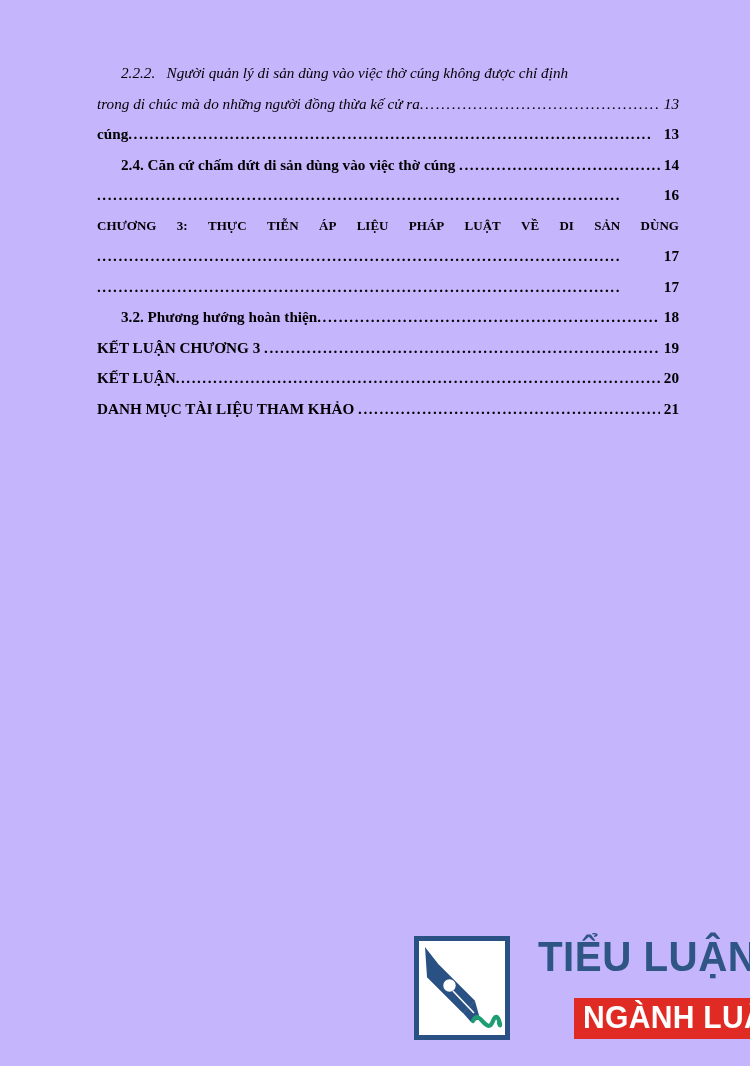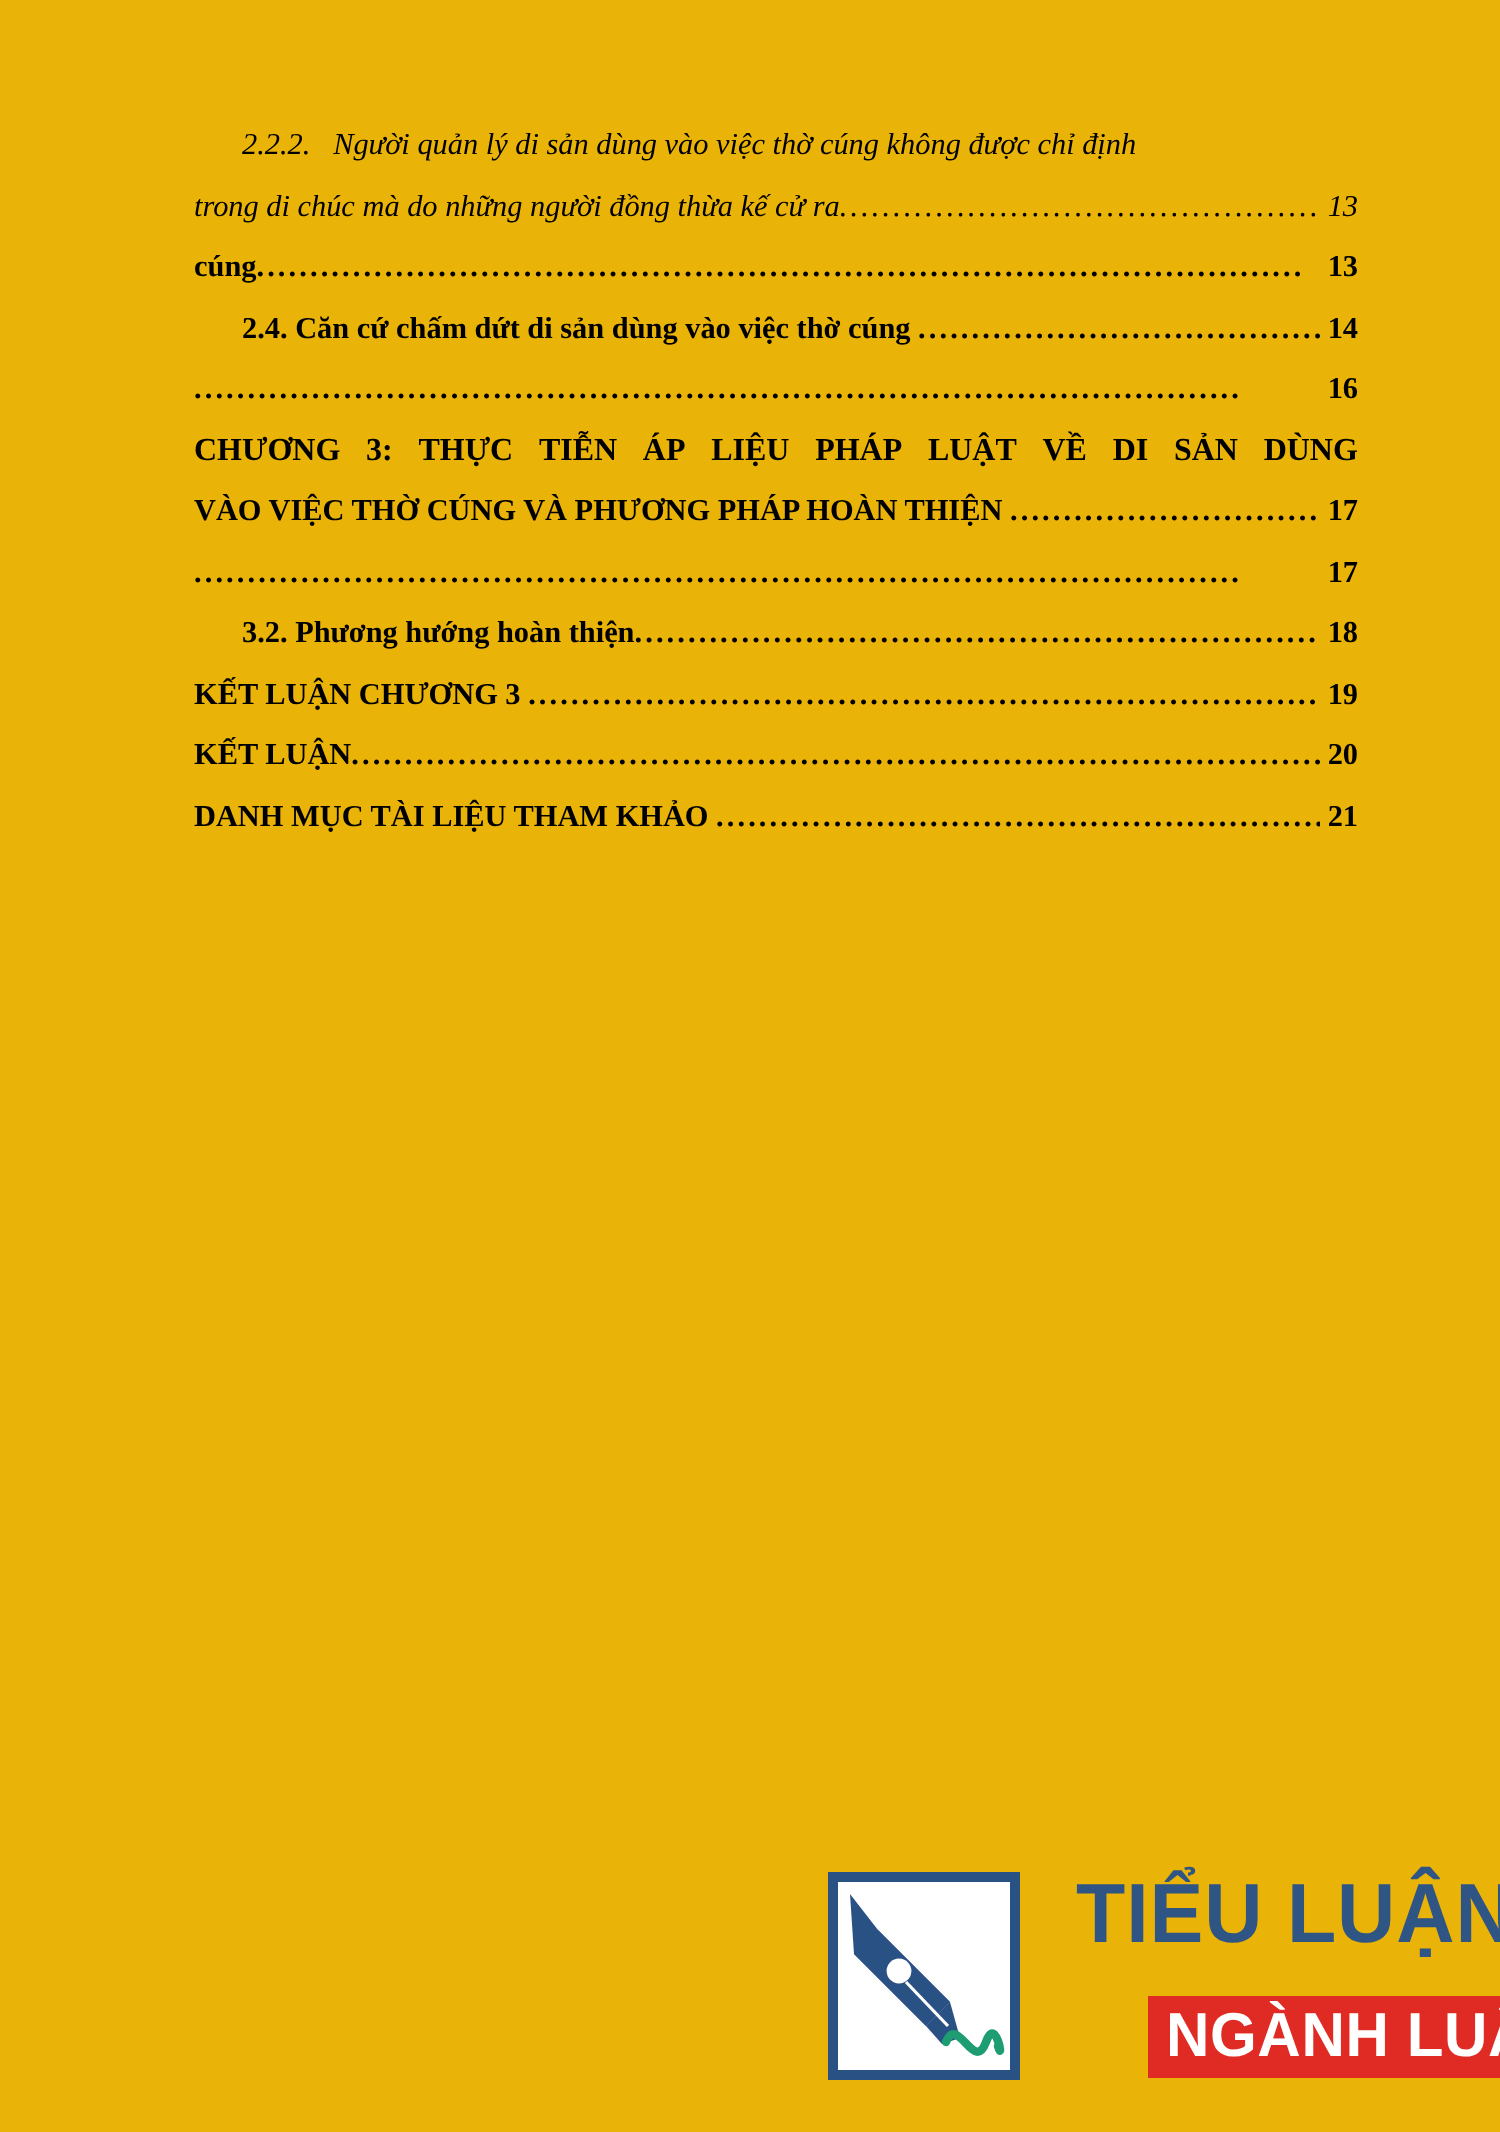--- a/index.html
+++ b/index.html
@@ -14,21 +14,21 @@
     position: relative;
     overflow: hidden;
     font-family: "Liberation Serif", "DejaVu Serif", serif;
     color: #000000;
     -webkit-font-smoothing: antialiased;
   }
 
   .page {
     position: absolute;
     inset: 0;
-    background: #eab308;
+    background: #c4b5fd;
   }
 
   
   .toc {
     position: absolute;
     left: 97px;
     top: 58px;
     width: 582px;
   }
 
@@ -76,21 +76,21 @@
 
   
   .ind-sub  { margin-left: 24px; }
 
   
   .spread {
     display: flex;
     justify-content: space-between;
     width: 100%;
     font-weight: bold;
-    font-size: 16px;
+    font-size: 13px;
     line-height: 30.5px;
   }
   .spread > span { white-space: pre; }
 
   
   .logo {
     position: absolute;
     left: 410px;
     top: 930px;
     width: 320px;
@@ -181,21 +181,20 @@
       <span>ÁP</span>
       <span>LIỆU</span>
       <span>PHÁP</span>
       <span>LUẬT</span>
       <span>VỀ</span>
       <span>DI</span>
       <span>SẢN</span>
       <span>DÙNG</span>
     </div>
     <div class="toc-line lv-bold">
-      <span class="toc-label">VÀO VIỆC THỜ CÚNG VÀ PHƯƠNG PHÁP HOÀN THIỆN </span>
       <span class="toc-dots">..................................................................................................</span>
       <span class="toc-page">17</span>
     </div>
 
     <div class="toc-line lv-bold">
       <span class="toc-dots">..................................................................................................</span>
       <span class="toc-page">17</span>
     </div>
 
     <div class="toc-line lv-bold">

